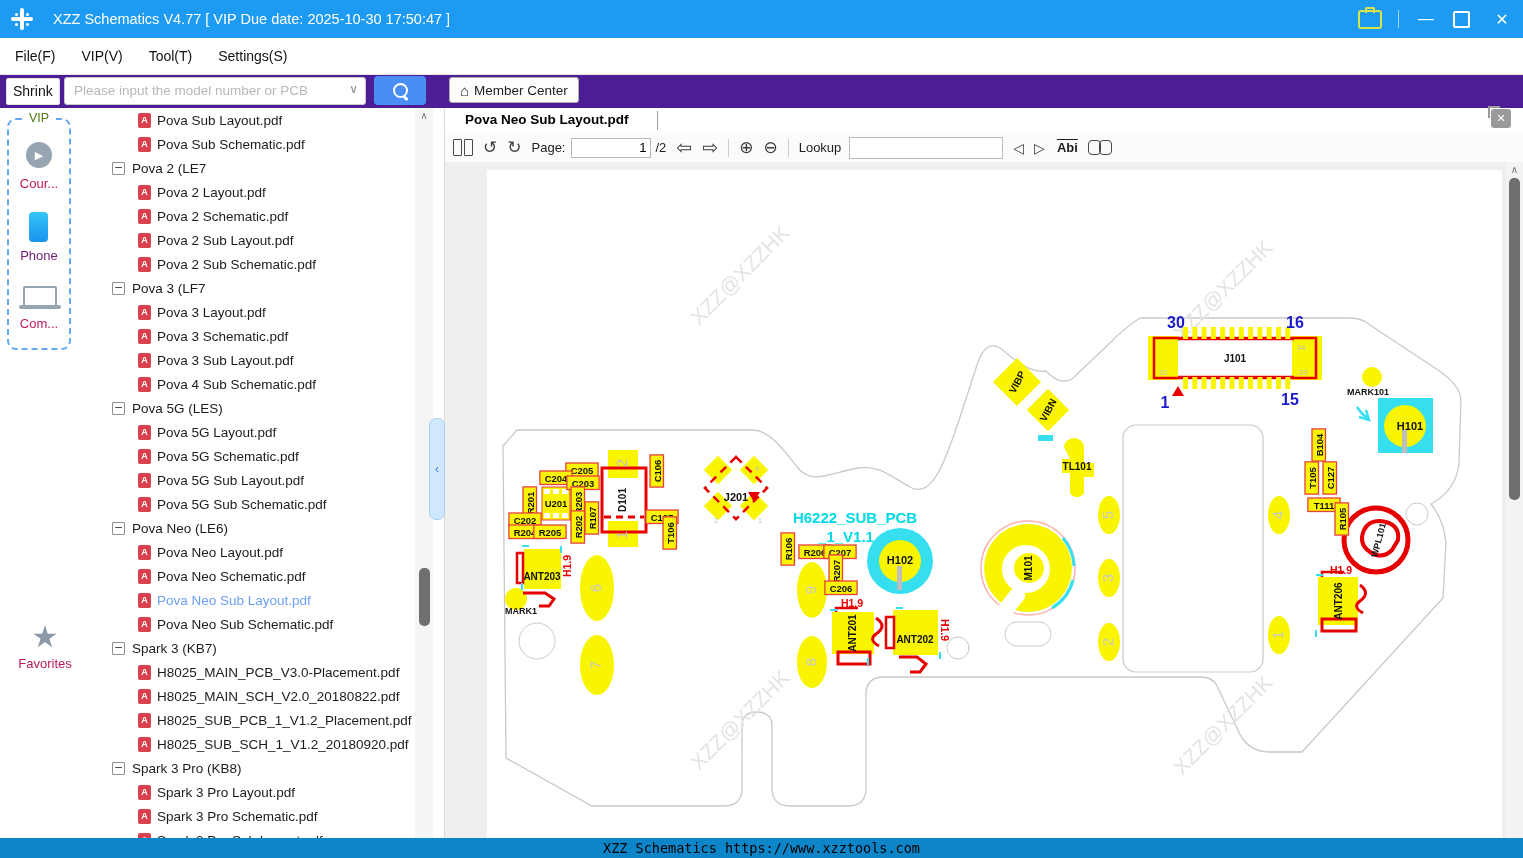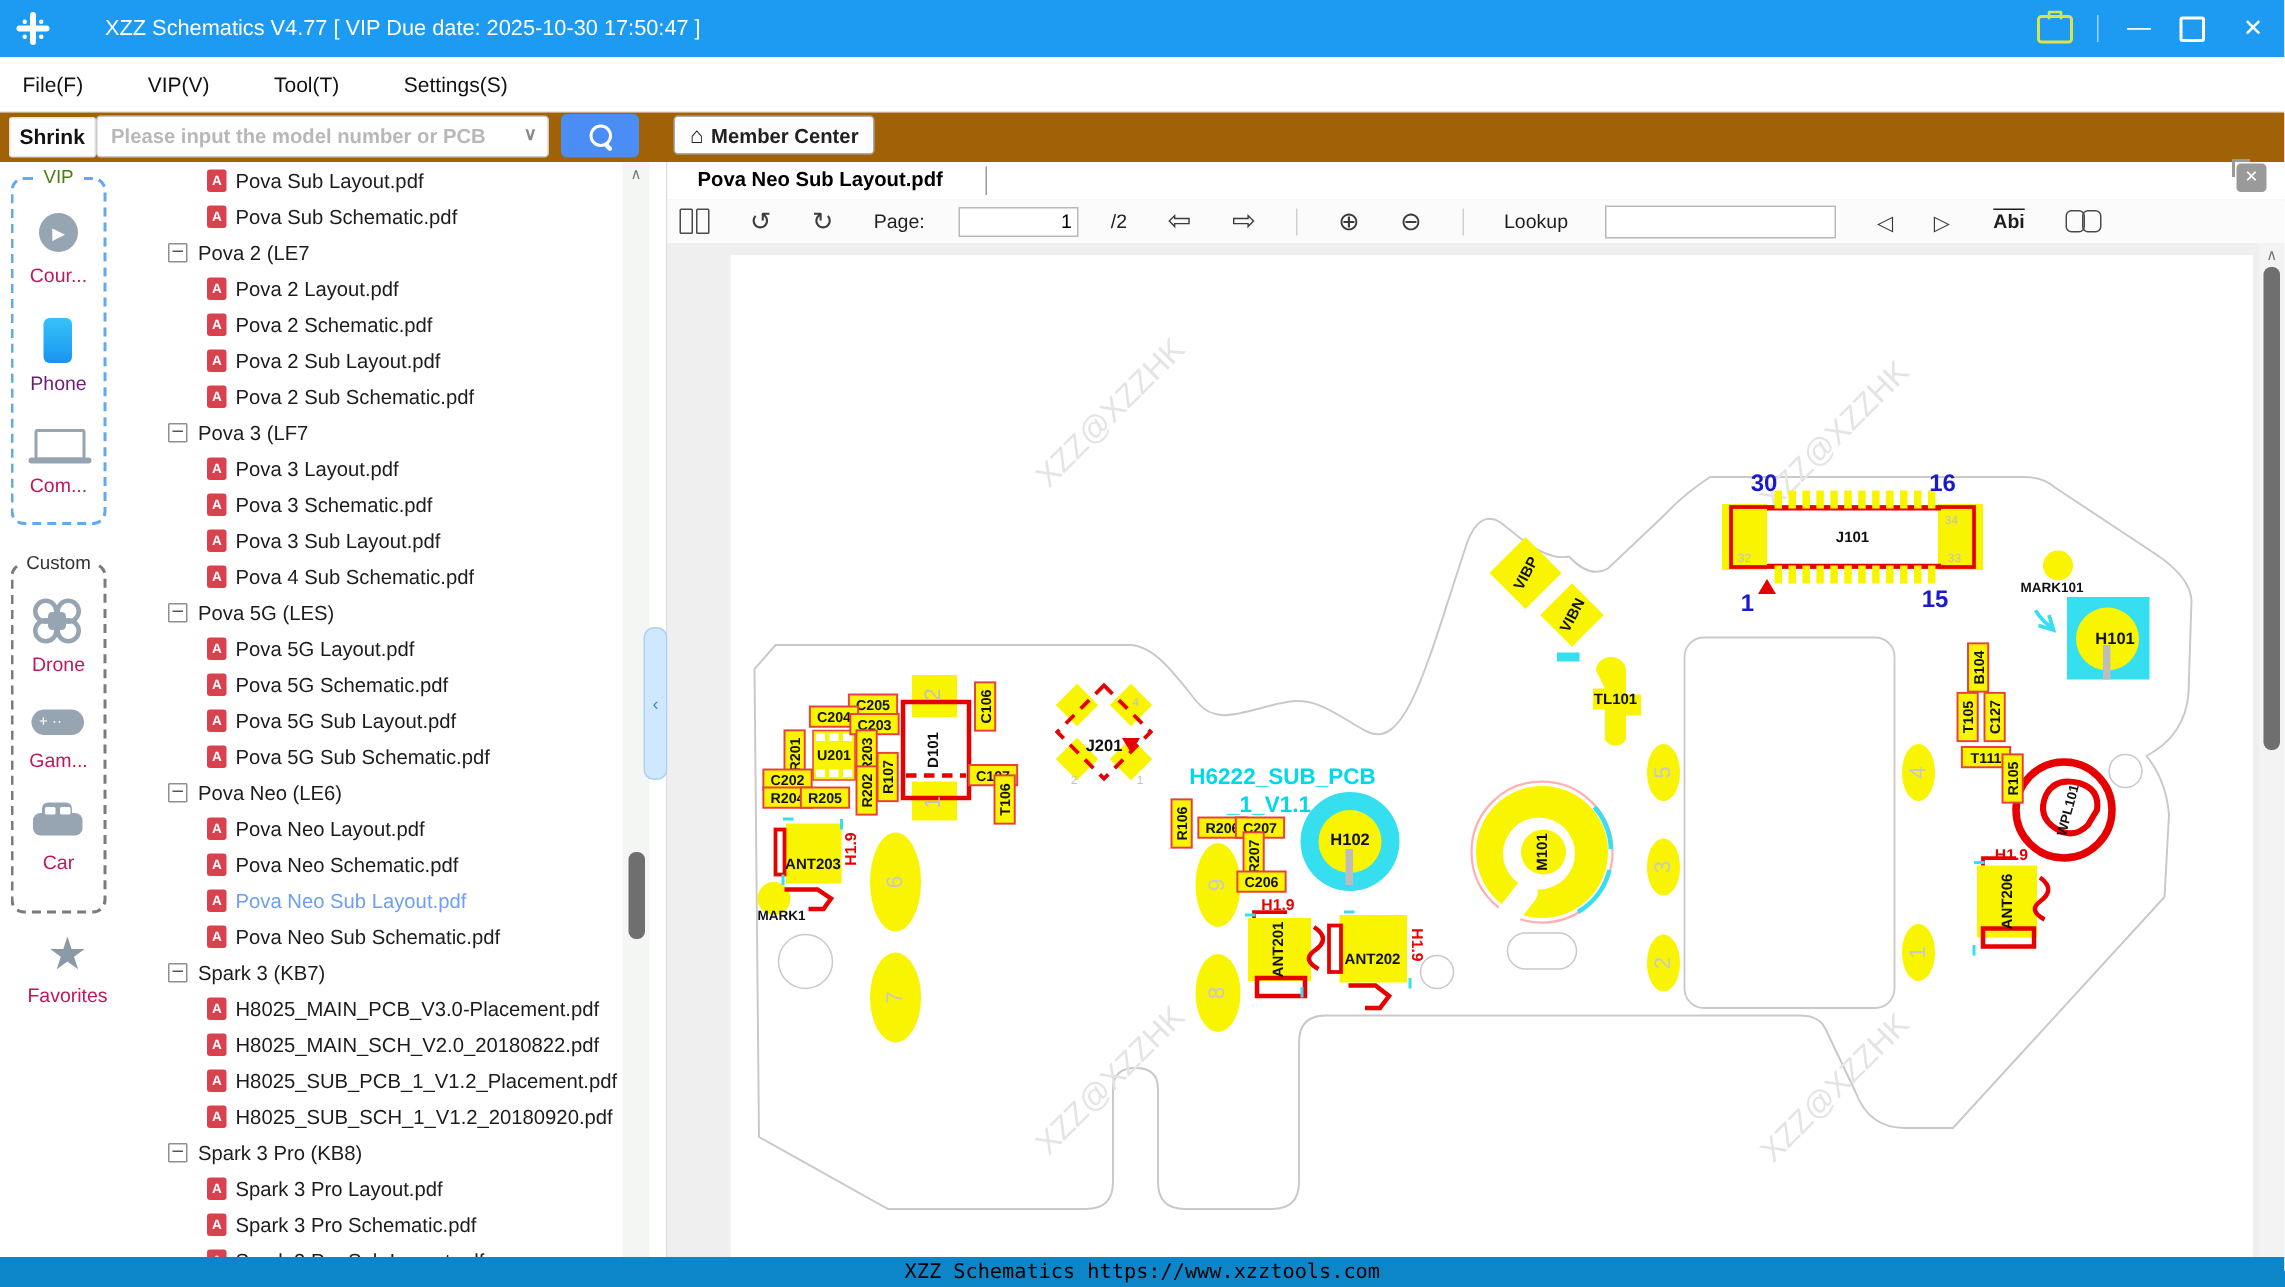--- a/index.html
+++ b/index.html
@@ -1,38 +1,38 @@
 <!DOCTYPE html>
 <html><head>
 <meta charset="utf-8">
 <style>
   html,body{margin:0;padding:0;}
   body{width:1523px;height:858px;position:relative;overflow:hidden;background:#fff;
        font-family:"Liberation Sans",sans-serif;-webkit-font-smoothing:antialiased;}
-  .abs{position:absolute;gap:17px;}
+  .abs{position:absolute;}
   
   .titlebar{left:0;top:0;width:1523px;height:38px;background:#1d9af2;display:flex;align-items:center;}
   .logo{width:26px;height:26px;margin-left:9px;position:relative;}
   .logo .b1,.logo .b2{position:absolute;left:11px;top:2px;width:4px;height:22px;background:#fff;border-radius:2px;}
   .logo .b2{transform:rotate(90deg);}
   .logo .d1,.logo .d2,.logo .d3,.logo .d4{position:absolute;width:3px;height:3px;background:#fff;border-radius:50%;}
   .logo .d1{left:6px;top:7px}.logo .d2{left:17px;top:7px}.logo .d3{left:6px;top:17px}.logo .d4{left:17px;top:17px}
   .title-text{color:#fff;font-size:14.5px;margin-left:18px;}
   .win-ctrls{position:absolute;right:10px;top:0;height:38px;display:flex;align-items:center;gap:16px;}
   .briefcase{width:20px;height:15px;border:2px solid #d9e44c;border-radius:3px;position:relative;}
   .briefcase::before{content:"";position:absolute;left:5px;top:-5px;width:6px;height:4px;border:2px solid #d9e44c;border-bottom:none;border-radius:2px 2px 0 0;}
   .vline{width:1px;height:18px;background:rgba(255,255,255,.6);}
   .wc{color:#fff;font-size:16px;width:22px;text-align:center;cursor:default;}
   .wc-max{width:13px;height:13px;border:2px solid #fff;border-radius:2px;}
   
   .menubar{left:0;top:38px;width:1523px;height:36px;background:#fff;border-bottom:1px solid #e7e7e7;display:flex;align-items:center;}
   .menu-item{font-size:14px;color:#111;margin-left:26px;}
   .menu-item:first-child{margin-left:15px;}
   
-  .searchrow{left:0;top:75px;width:1523px;height:33px;background:#a16207;font-weight:bold;}
+  .searchrow{left:0;top:75px;width:1523px;height:33px;background:#4c1d95;}
   .shrink-btn{left:6px;top:3px;height:25px;line-height:25px;padding:0 6px;font-size:14px;color:#111;border:1px solid #e0e0e0;background:#fff;border-radius:2px;}
   .model-input{left:64px;top:2px;width:300px;height:26px;border:1px solid #c9c9c9;border-radius:3px;background:#fff;}
   .model-input .ph{position:absolute;left:9px;top:5px;font-size:13.5px;color:#b8b8b8;}
   .model-input .chev{position:absolute;right:7px;top:4px;color:#8a8a8a;font-size:12px;}
   .search-btn{left:374px;top:1px;width:52px;height:29px;background:#4a8ef5;border-radius:4px;display:flex;align-items:center;justify-content:center;}
   .mag{width:11px;height:11px;border:2.5px solid #fff;border-radius:50%;position:relative;}
   .mag::after{content:"";position:absolute;left:9px;top:10px;width:3px;height:6px;background:#fff;transform:rotate(-45deg);border-radius:2px;}
   .member-btn{left:449px;top:2px;height:24px;padding:0 10px;border:1px solid #ababab;border-radius:3px;background:#fdfdfd;display:flex;align-items:center;gap:5px;font-size:13.5px;color:#222;}
   .home-ic{font-size:15px;color:#222;}
   
@@ -150,35 +150,20 @@
 <div class="abs iconcol">
   <div class="dashbox vipbox">
     <span class="cap">VIP</span>
     <div class="play-ic">▶</div>
     <div class="side-label" style="top:56px">Cour...</div>
     <div class="phone-ic"></div>
     <div class="side-label blue" style="top:128px">Phone</div>
     <div class="laptop-ic"></div>
     <div class="side-label" style="top:196px">Com...</div>
   </div>
-  <div class="dashbox custombox">
-    <span class="cap">Custom</span>
-    <div class="drone-ic">
-        <i></i>
-        <i></i>
-        <i></i>
-        <i></i>
-        <b></b>
-      </div>
-    <div class="side-label" style="top:58px">Drone</div>
-    <div class="gamepad-ic">+ ··</div>
-    <div class="side-label" style="top:122px">Gam...</div>
-    <div class="car-ic"></div>
-    <div class="side-label" style="top:190px">Car</div>
-  </div>
   <div class="fav-star">★</div>
   <div class="side-label fav-label">Favorites</div>
 </div>
 
 <div class="abs tree" id="tree">
     <div class="trow">
       <span class="pdfic">A</span>
       <span class="tlabel">Pova Sub Layout.pdf</span>
     </div>
     <div class="trow">

